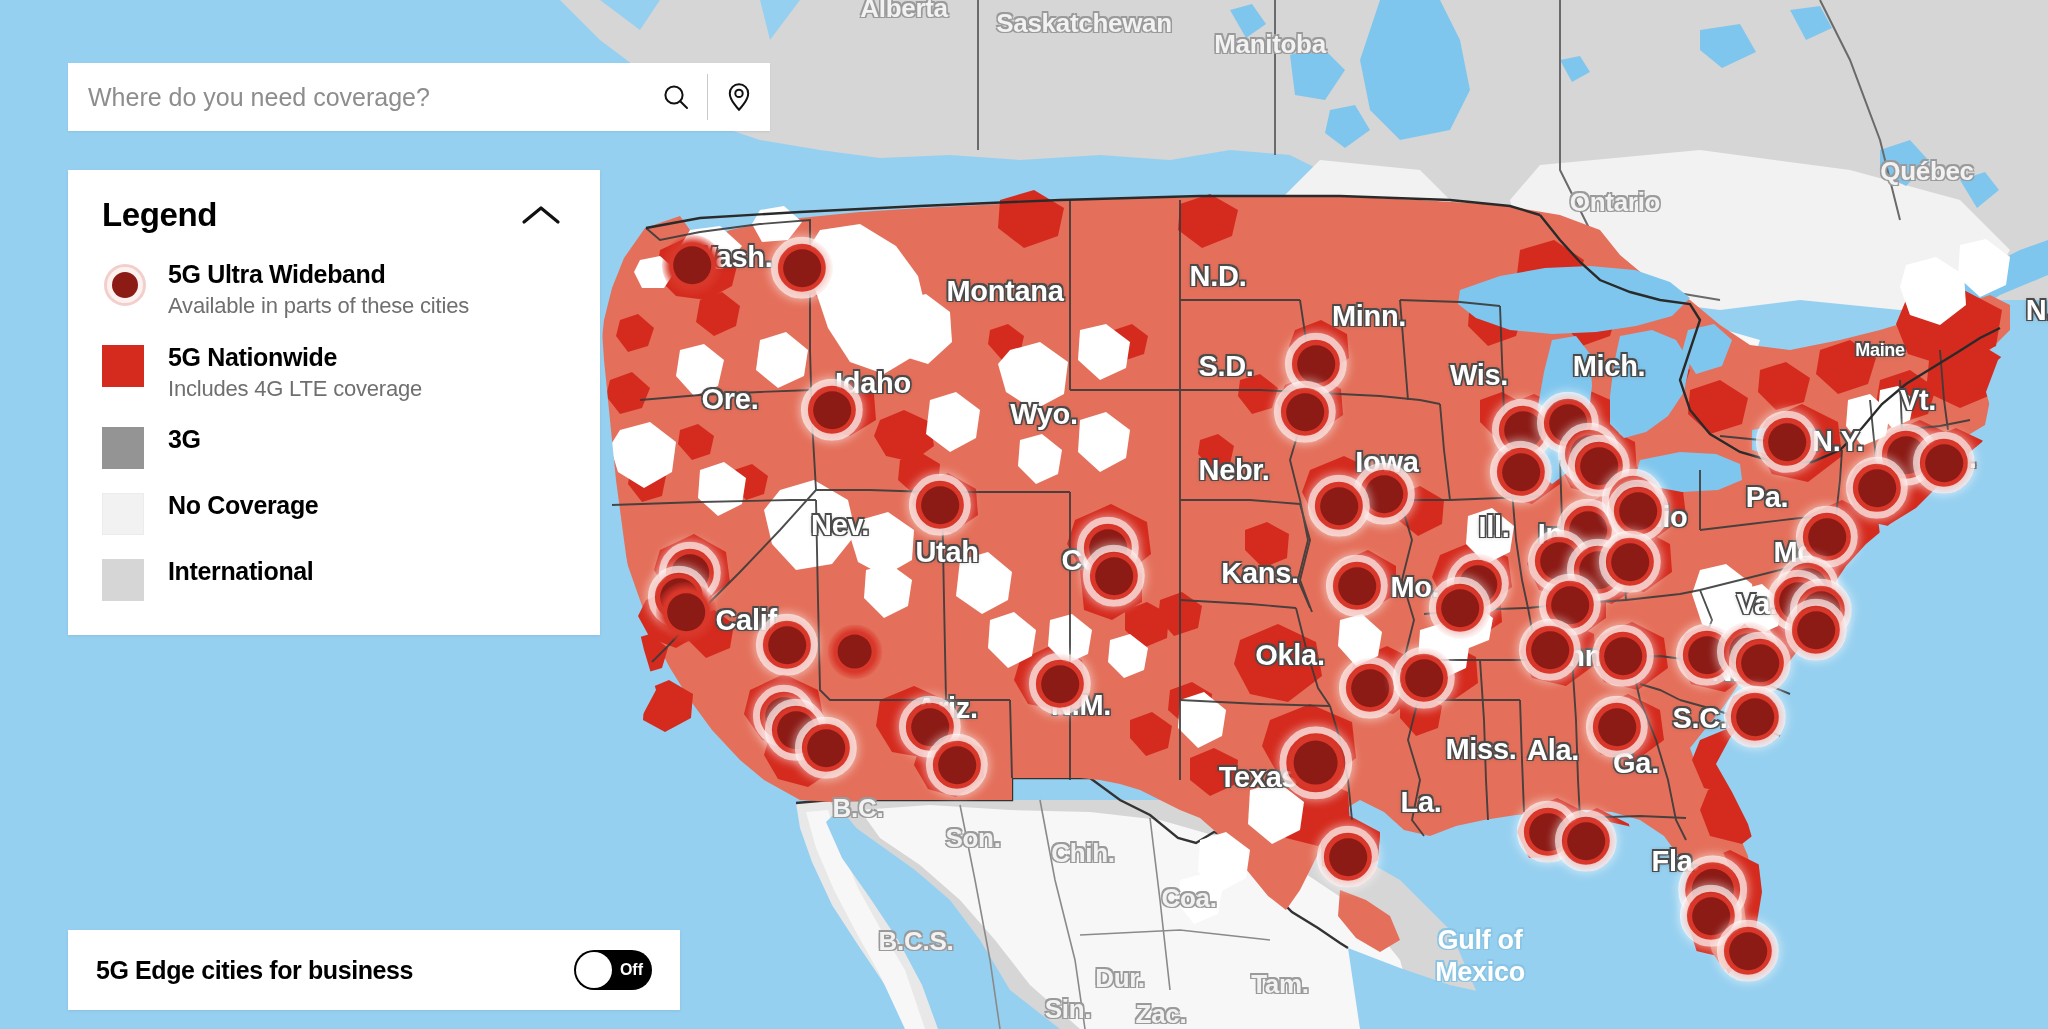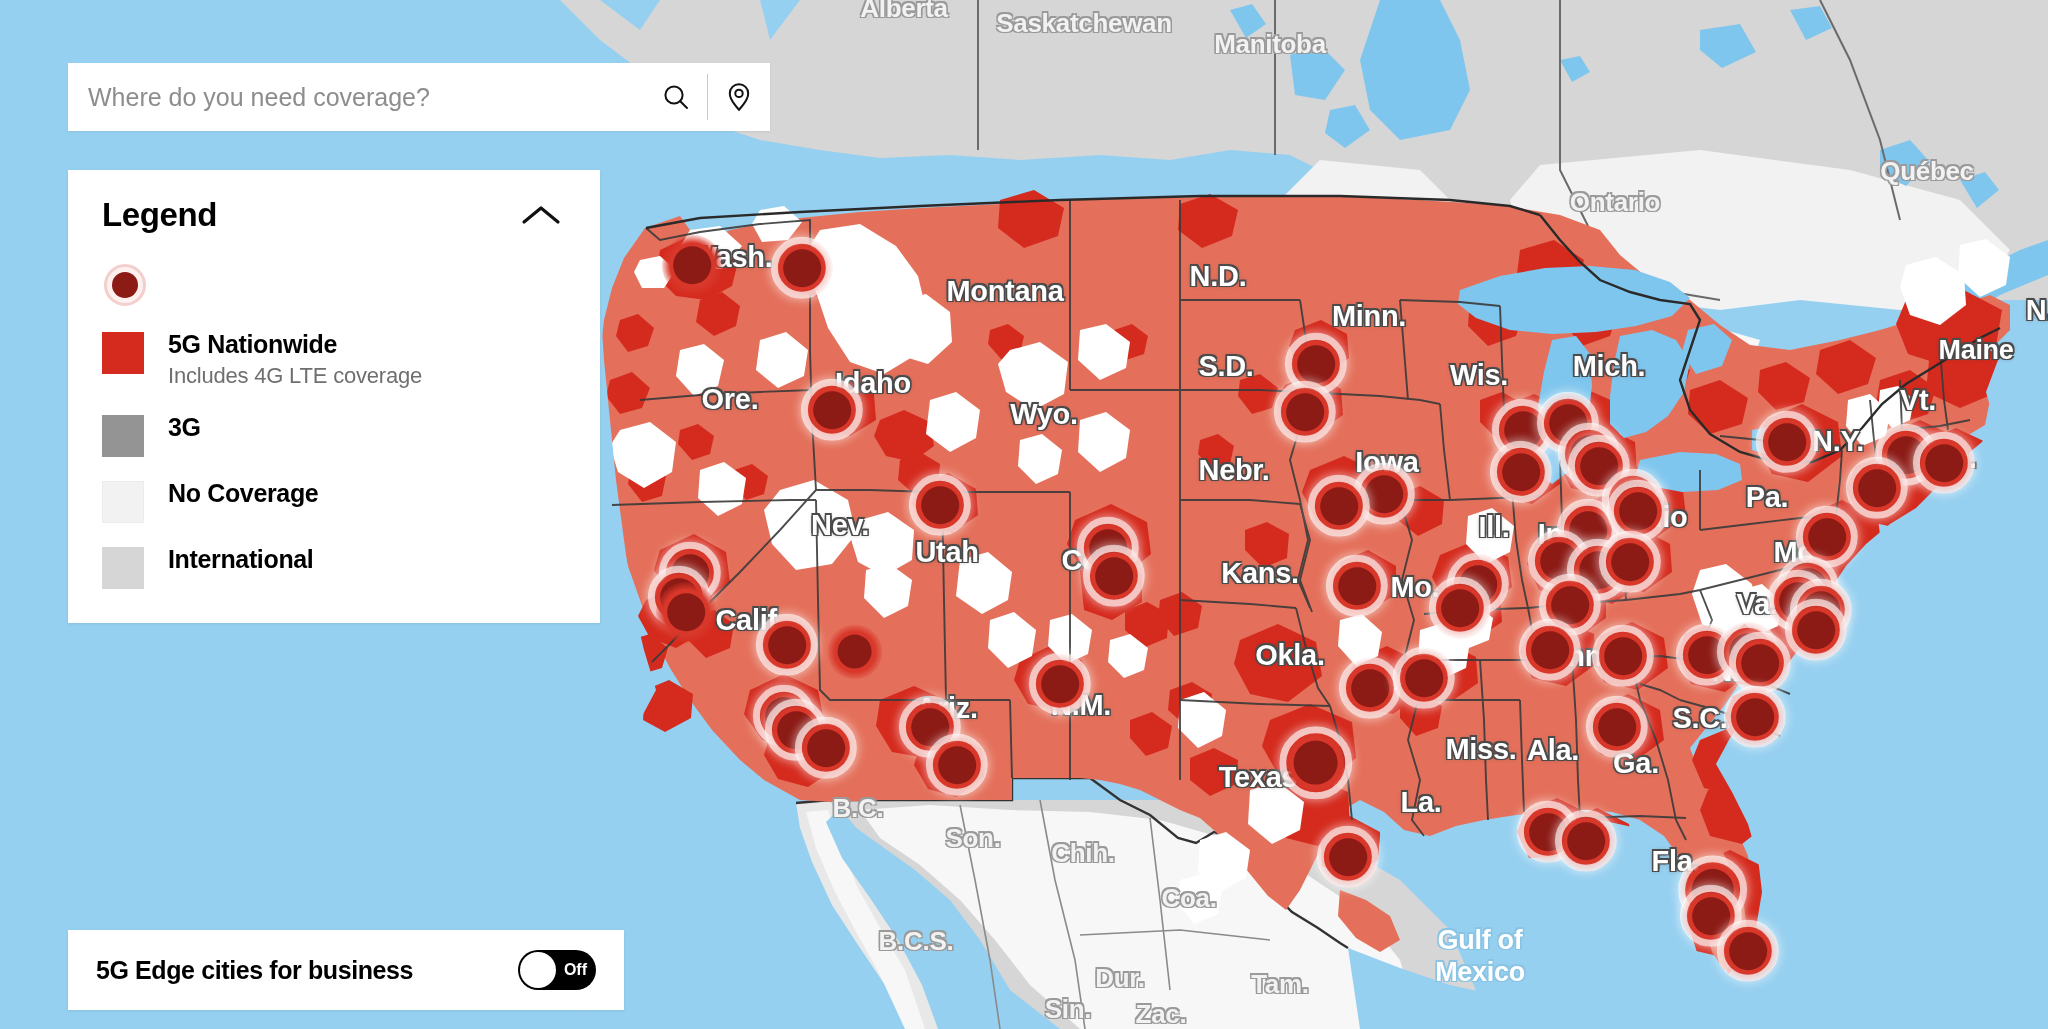--- a/index.html
+++ b/index.html
@@ -146,21 +146,21 @@
   }
   .legend-sub {
     font-size: 22px; color: #6f6f6f; line-height: 1.3;
     margin-top: 3px; letter-spacing: -0.2px;
   }
 
   
   #edge-panel {
     position: absolute;
     left: 68px; bottom: 19px;
-    width: 556px; height: 80px;
+    width: 612px; height: 80px;
     background: #fff;
     display: flex; align-items: center; justify-content: space-between;
     padding: 0 28px 0 28px;
     box-shadow: 0 1px 3px rgba(0,0,0,.08);
   }
   #edge-label {
     font-size: 25px; font-weight: bold; color: #000; letter-spacing: -0.4px;
   }
   #edge-toggle {
     position: relative;
@@ -570,21 +570,21 @@
       <div class="map-label intl" style="left: 1927px; top: 171px; font-size: 26px;">Québec</div>
       <div class="map-label intl" style="left: 855px; top: 808px; font-size: 26px; padding-left: 6px;">B.C.</div>
       <div class="map-label intl" style="left: 916px; top: 941px; font-size: 26px;">B.C.S.</div>
       <div class="map-label intl" style="left: 973px; top: 838px; font-size: 26px;">Son.</div>
       <div class="map-label intl" style="left: 1083px; top: 853px; font-size: 26px;">Chih.</div>
       <div class="map-label intl" style="left: 1189px; top: 898px; font-size: 26px;">Coa.</div>
       <div class="map-label intl" style="left: 1068px; top: 1009px; font-size: 26px;">Sin.</div>
       <div class="map-label intl" style="left: 1120px; top: 978px; font-size: 26px;">Dur.</div>
       <div class="map-label intl" style="left: 1161px; top: 1014px; font-size: 26px;">Zac.</div>
       <div class="map-label intl" style="left: 1280px; top: 984px; font-size: 26px;">Tam.</div>
-      <div class="map-label" style="left: 1976px; top: 350px; font-size: 27px;">Maine</div>
+      <div class="map-label" style="left: 1880px; top: 350px; font-size: 18px;">Maine</div>
       <div class="map-label" style="left: 731px; top: 257px; font-size: 29px;">Wash.</div>
       <div class="map-label" style="left: 730px; top: 399px; font-size: 29px;">Ore.</div>
       <div class="map-label" style="left: 873px; top: 383px; font-size: 29px;">Idaho</div>
       <div class="map-label" style="left: 1005px; top: 291px; font-size: 29px;">Montana</div>
       <div class="map-label" style="left: 1044px; top: 414px; font-size: 29px;">Wyo.</div>
       <div class="map-label" style="left: 840px; top: 525px; font-size: 29px;">Nev.</div>
       <div class="map-label" style="left: 947px; top: 552px; font-size: 29px;">Utah</div>
       <div class="map-label" style="left: 1097px; top: 560px; font-size: 29px;">Colo.</div>
       <div class="map-label" style="left: 750px; top: 620px; font-size: 29px;">Calif.</div>
       <div class="map-label" style="left: 947px; top: 708px; font-size: 29px;">Ariz.</div>
@@ -956,20 +956,24 @@
       </button>
     </div>
     <div id="legend-items">
         <div class="legend-item">
           <div class="legend-swatch-wrap">
             <div class="sw-marker">
               <div class="ring"></div>
               <div class="core" style="background: rgb(140, 26, 21);"></div>
             </div>
           </div>
+          <div class="legend-text">
+            <div class="legend-label">5G Ultra Wideband</div>
+            <div class="legend-sub">Available in parts of these cities</div>
+          </div>
         </div>
         <div class="legend-item">
           <div class="legend-swatch-wrap">
             <div class="sw-square" style="background: rgb(213, 43, 30);"></div>
           </div>
           <div class="legend-text">
             <div class="legend-label">5G Nationwide</div>
             <div class="legend-sub">Includes 4G LTE coverage</div>
           </div>
         </div>

